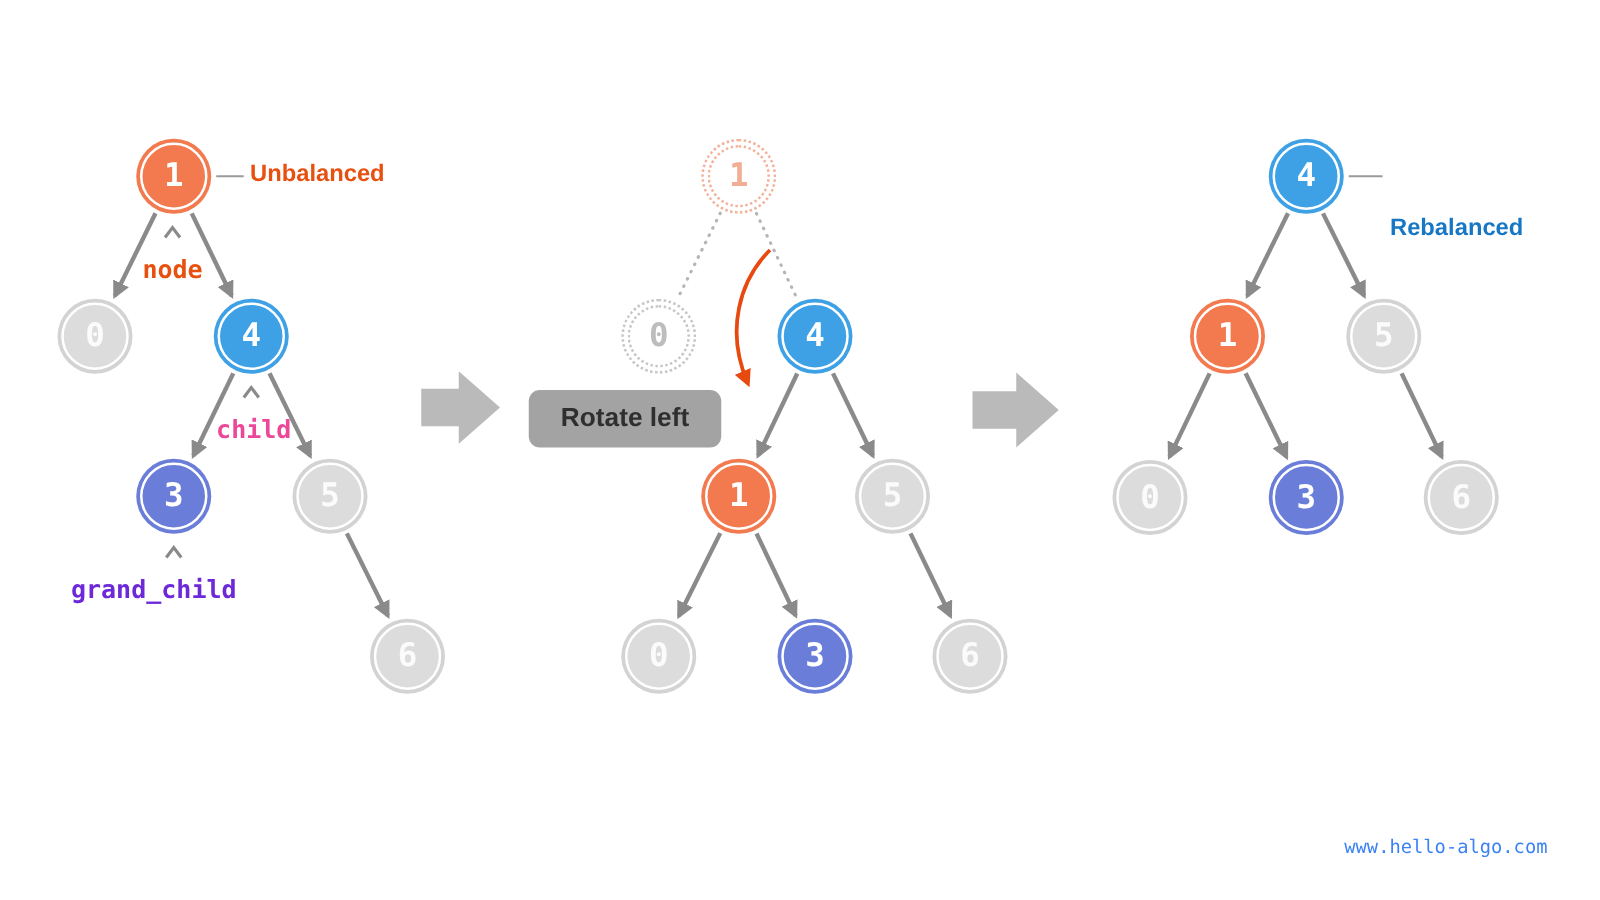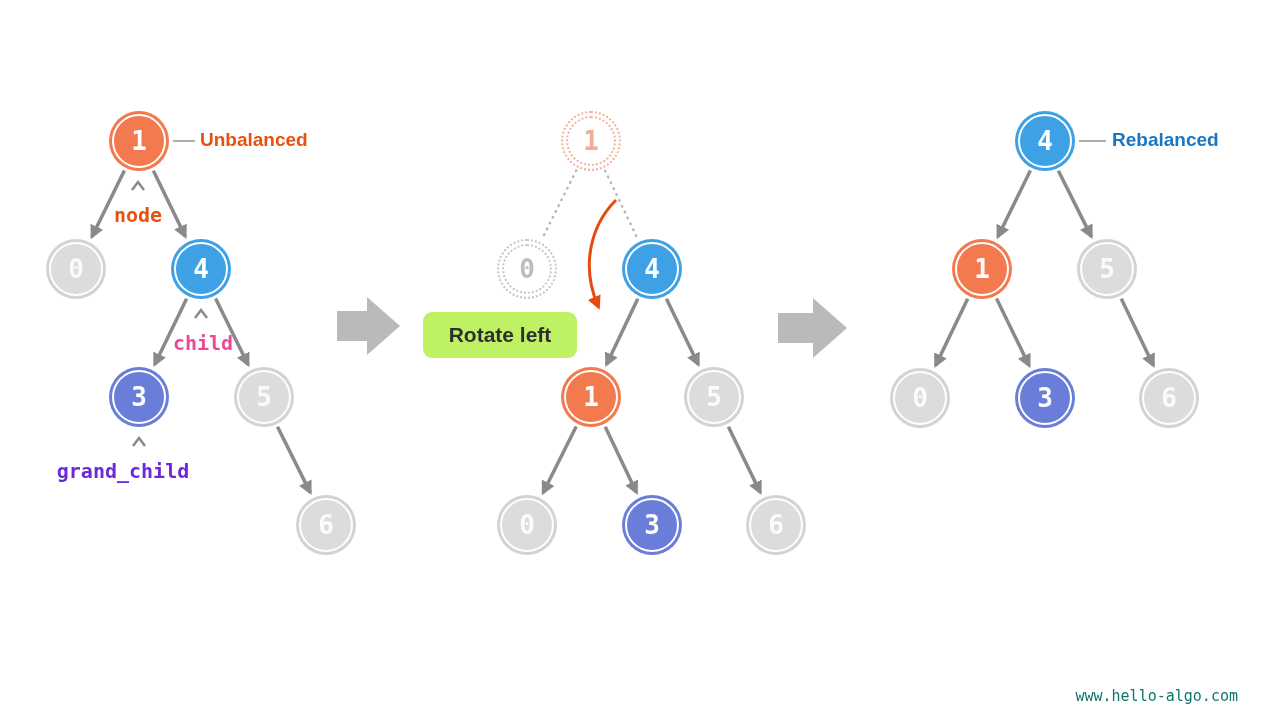--- a/index.html
+++ b/index.html
@@ -26,33 +26,33 @@
     font-family:"DejaVu Sans Mono",monospace;font-size:26px;font-weight:bold;
   }
   .ghost::before{content:"";position:absolute;inset:3px;border-radius:50%;}
   .ghost-orange{border:2px dotted #F3B29B;color:#F2AE94;}
   .ghost-orange::before{border:2px dotted #F3B29B;}
   .ghost-gray{border:2px dotted #C6C6C6;color:#BDBDBD;}
   .ghost-gray::before{border:2px dotted #C6C6C6;}
   
   .annot{position:absolute;font-weight:bold;font-size:19px;line-height:1;white-space:nowrap;}
   .annot.orange-text{color:#E8500F;}
-  .annot.blue-text{color:#1777C5;}
+  .annot.blue-text{color:#1777C5;margin-top:43px;}
   .code-label{
     position:absolute;transform:translateX(-50%);white-space:nowrap;
     font-family:"DejaVu Sans Mono",monospace;font-weight:bold;font-size:20px;line-height:1;margin-top:11px;
   }
   .badge{
     position:absolute;left:423px;top:312px;width:154px;height:46px;border-radius:9px;
-    background:#bef264;display:flex;align-items:center;justify-content:center;
+    background:#a3a3a3;display:flex;align-items:center;justify-content:center;
     font-weight:bold;font-size:21px;color:#2F2F2F;
   }
   .watermark{
-    position:absolute;right:42px;bottom:15px;
-    font-family:"DejaVu Sans Mono",monospace;font-size:15px;color:#0f766e;white-space:nowrap;
+    position:absolute;right:42px;bottom:34px;
+    font-family:"DejaVu Sans Mono",monospace;font-size:15px;color:#3b82f6;white-space:nowrap;
   }
 </style>
 </head>
 <body>
 
 <div class="canvas">
 
   <svg class="edges-layer" width="1280" height="720" viewBox="0 0 1280 720">
     <defs>
       <marker id="ah" viewBox="0 0 10 10" refX="8" refY="5" markerWidth="4" markerHeight="4" orient="auto-start-reverse">

